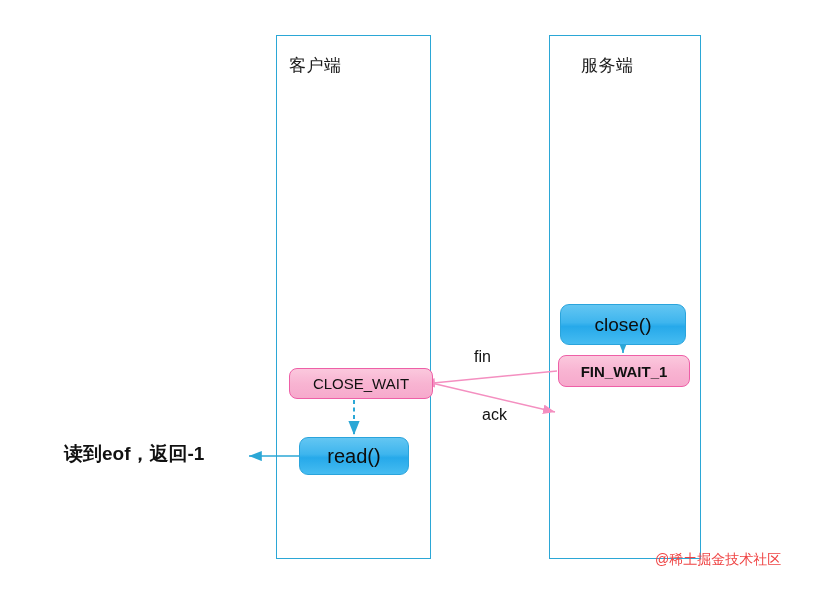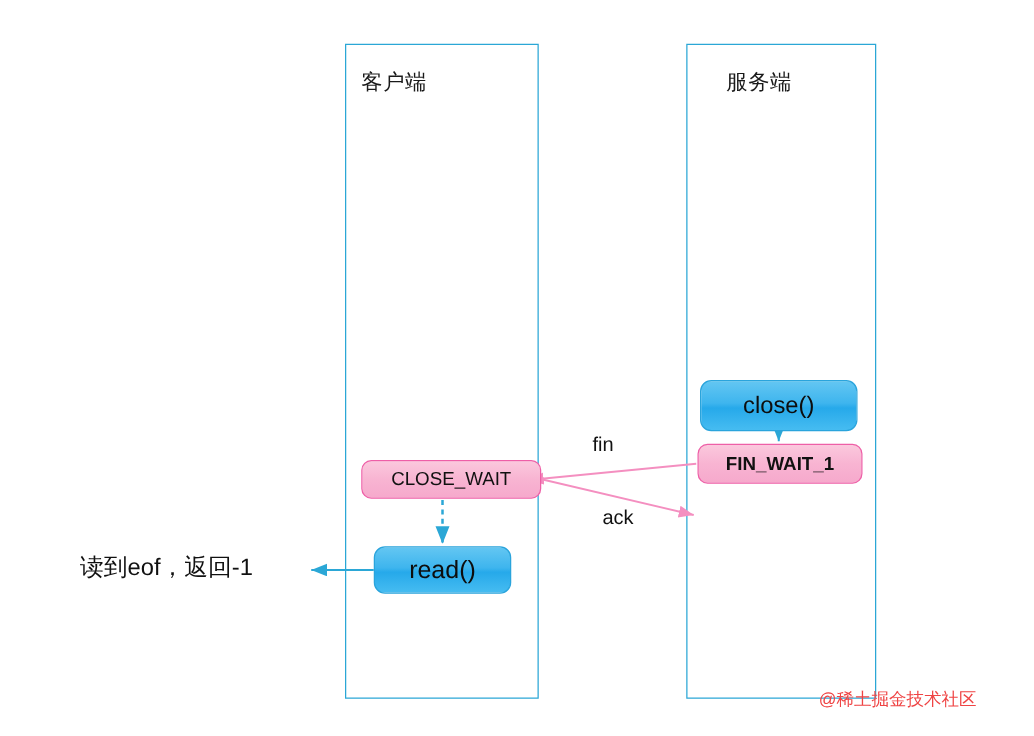--- a/index.html
+++ b/index.html
@@ -77,20 +77,21 @@
   #label-fin { left: 474px; top: 348px; }
   #label-ack { left: 482px; top: 390px; margin-top: 16px; }
 
   #eof-text {
     position: absolute;
     left: 64px;
     top: 441px;
     font-size: 19px;
     color: #111111;
     white-space: nowrap;
+    font-weight: bold;
   }
 
   #watermark {
     position: absolute;
     left: 655px;
     top: 551px;
     font-size: 14px;
     color: #ef4444;
     white-space: nowrap;
   }

